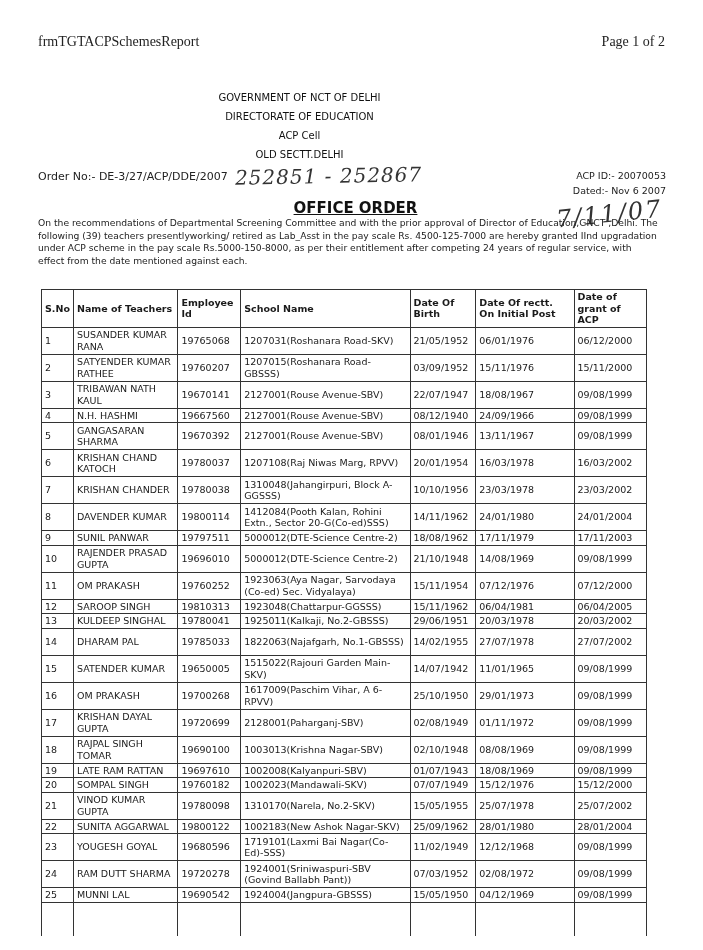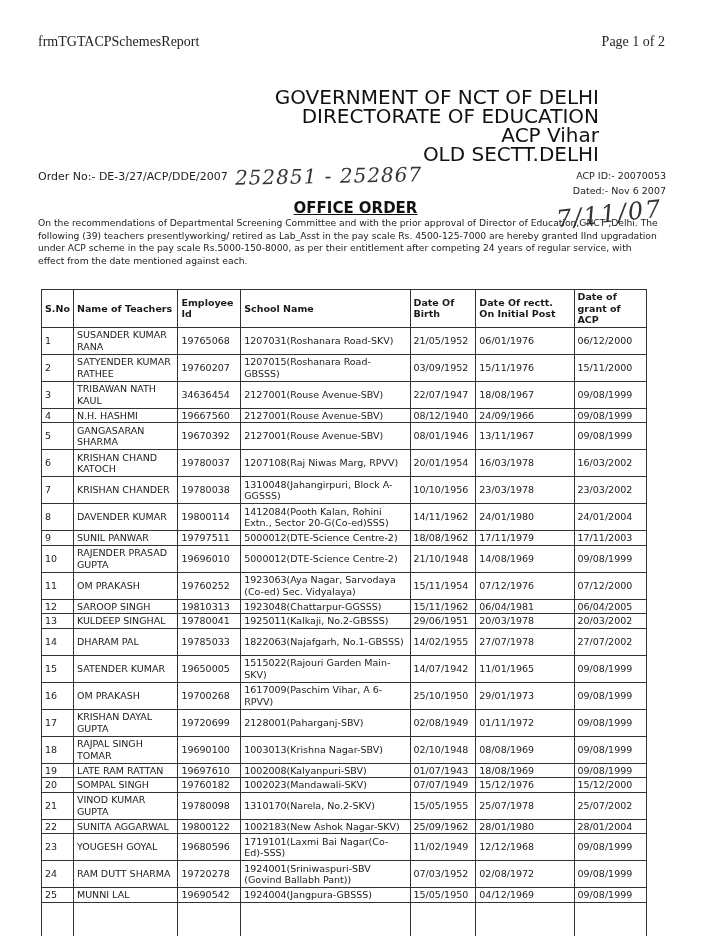--- a/index.html
+++ b/index.html
@@ -4,22 +4,22 @@
   <style>
     * { box-sizing: border-box; margin: 0; padding: 0; }
     html, body { width: 703px; height: 950px; background: #ffffff; overflow: hidden; }
     body { position: relative; font-family: "DejaVu Sans", "Liberation Sans", sans-serif; color: #1a1a1a; }
 
     .print-header { position: absolute; top: 34px; left: 38px; right: 38px; height: 18px;
       font-family: "Liberation Serif", "DejaVu Serif", serif; font-size: 14px; color: #222; }
     .print-header .left { position: absolute; left: 0; top: 0; }
     .print-header .right { position: absolute; right: 0; top: 0; }
 
-    .letterhead { position: absolute; top: 88px; left: 0; width: 599px; text-align: right;
-      font-family: "DejaVu Sans", sans-serif; font-size: 20px; line-height: 19px; color: #111; }
+    .letterhead { position: absolute; top: 88px; left: 0; width: 599px; text-align: center;
+      font-family: "DejaVu Sans", sans-serif; font-size: 10px; line-height: 19px; color: #111; }
     .letterhead div { white-space: nowrap; }
 
     .order-no { position: absolute; top: 170px; left: 38px; font-size: 11px; color: #222; }
     .handwritten-ref { position: absolute; top: 164px; left: 235px; font-family: "DejaVu Serif", serif;
       font-style: italic; font-size: 20px; color: #333; letter-spacing: 1px; transform: rotate(-1deg); }
     .acp-id { position: absolute; top: 170px; right: 37px; font-size: 9.5px; color: #222; text-align: left; }
     .dated { position: absolute; top: 185px; right: 37px; font-size: 9.5px; color: #222; text-align: right; }
     .handwritten-date { position: absolute; top: 200px; right: 40px; font-family: "DejaVu Serif", serif;
       font-style: italic; font-size: 24px; color: #333; letter-spacing: 2px; transform: rotate(-6deg); }
 
@@ -50,21 +50,21 @@
 <body>
 
 <div class="print-header">
   <span class="left">frmTGTACPSchemesReport</span>
   <span class="right">Page 1 of 2</span>
 </div>
 
 <div class="letterhead">
   <div>GOVERNMENT OF NCT OF DELHI</div>
   <div>DIRECTORATE OF EDUCATION</div>
-  <div>ACP Vihar</div>
+  <div>ACP Cell</div>
   <div>OLD SECTT.DELHI</div>
 </div>
 
 <div class="order-no">Order No:- DE-3/27/ACP/DDE/2007</div>
 <div class="handwritten-ref">252851 - 252867</div>
 <div class="acp-id">ACP ID:- 20070053</div>
 <div class="dated">Dated:- Nov 6 2007</div>
 <div class="handwritten-date">7/11/07</div>
 
 <div class="office-order">OFFICE ORDER</div>
@@ -98,21 +98,21 @@
         <td class="name">SATYENDER KUMAR RATHEE</td>
         <td>19760207</td>
         <td>1207015(Roshanara Road-GBSSS)</td>
         <td>03/09/1952</td>
         <td>15/11/1976</td>
         <td>15/11/2000</td>
       </tr>
       <tr class="tall">
         <td>3</td>
         <td class="name">TRIBAWAN NATH KAUL</td>
-        <td>34636454</td>
+        <td>19670141</td>
         <td>2127001(Rouse Avenue-SBV)</td>
         <td>22/07/1947</td>
         <td>18/08/1967</td>
         <td>09/08/1999</td>
       </tr>
       <tr class="short">
         <td>4</td>
         <td class="name">N.H. HASHMI</td>
         <td>19667560</td>
         <td>2127001(Rouse Avenue-SBV)</td>

